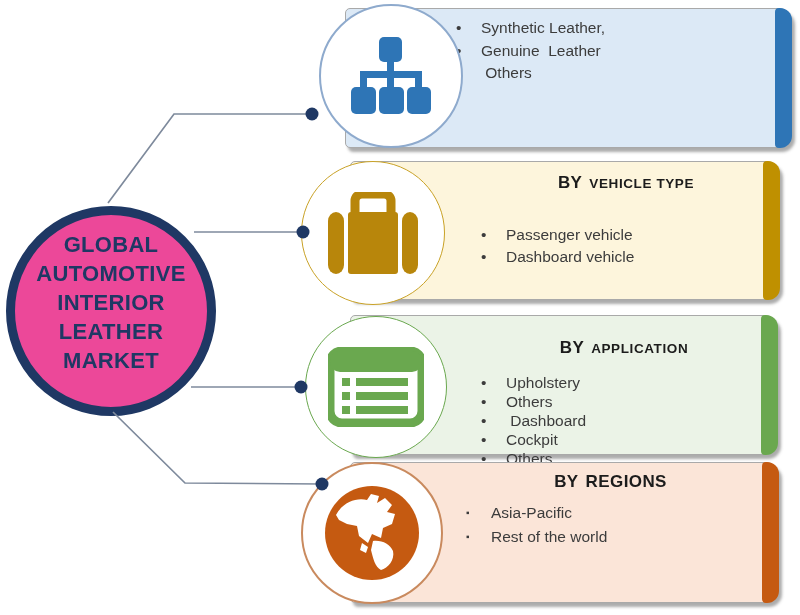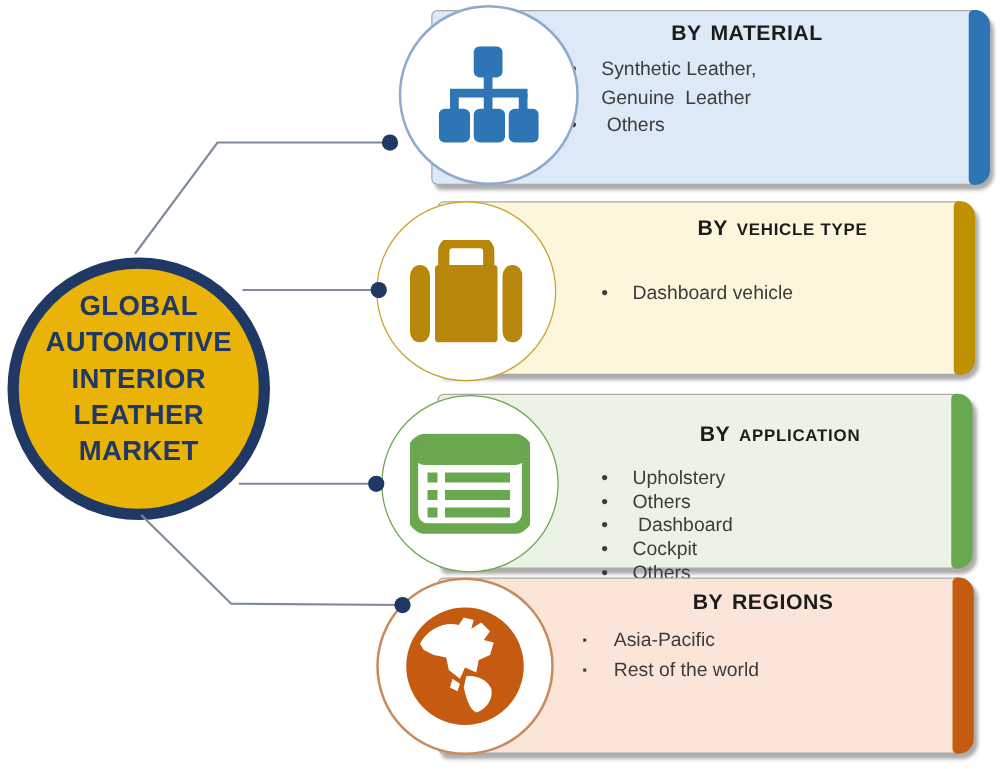--- a/index.html
+++ b/index.html
@@ -70,33 +70,30 @@
     <g>
       <polyline class="conn-line" points="191,387 301,387" stroke="#7e8a9c"></polyline>
       <circle class="conn-dot" cx="301" cy="387" r="6.5" fill="#1f3864"></circle>
     </g>
     <g>
       <polyline class="conn-line" points="113,412 185,483 322,484" stroke="#7e8a9c"></polyline>
       <circle class="conn-dot" cx="322" cy="484" r="6.5" fill="#1f3864"></circle>
     </g>
   </svg>
 
-  <div class="center-circle" style="background: #eab308; border-color: rgb(31, 56, 100); color: rgb(31, 56, 100);">
+  <div class="center-circle" style="background: #ec4899; border-color: rgb(31, 56, 100); color: rgb(31, 56, 100);">
     <div class="line">GLOBAL</div>
     <div class="line">AUTOMOTIVE</div>
     <div class="line">INTERIOR</div>
     <div class="line">LEATHER</div>
     <div class="line">MARKET</div>
   </div>
 
   <section class="panel p1" style="--bg: #dce9f6; --bar: #2e75b6; --icon: #2e75b6; --circle-border: #8eaacd;">
     <div class="accent-bar"></div>
-    <div class="hdr">
-      <span class="by">BY</span><span class="rest">MATERIAL</span>
-    </div>
     <ul class="items">
       <li><span class="blt">•</span><span class="txt">Synthetic Leather,</span></li>
       <li><span class="blt">•</span><span class="txt">Genuine  Leather</span></li>
       <li><span class="blt">•</span><span class="txt"> Others</span></li>
     </ul>
   </section>
   <div class="icon-circle c1" style="--bg: #dce9f6; --bar: #2e75b6; --icon: #2e75b6; --circle-border: #8eaacd;">
     <svg width="80" height="78" viewBox="0 0 80 78" fill="currentColor">
       <rect x="28" y="0" width="23" height="25" rx="5"></rect>
       <rect x="36" y="22" width="7" height="16"></rect>
@@ -109,20 +106,21 @@
       <rect x="56" y="50" width="24" height="27" rx="5"></rect>
     </svg>
   </div>
 
   <section class="panel p2" style="--bg: #fdf5dc; --bar: #bf9000; --icon: #b8860b; --circle-border: #c9a227;">
     <div class="accent-bar"></div>
     <div class="hdr">
       <span class="by">BY</span><span class="rest">VEHICLE TYPE</span>
     </div>
     <ul class="items">
+      <li><span class="blt">•</span><span class="txt">Passenger vehicle</span></li>
       <li><span class="blt">•</span><span class="txt">Dashboard vehicle</span></li>
     </ul>
   </section>
   <div class="icon-circle c2" style="--bg: #fdf5dc; --bar: #bf9000; --icon: #b8860b; --circle-border: #c9a227;">
     <svg width="90" height="82" viewBox="0 0 90 82" fill="currentColor">
       <rect x="27" y="2" width="36" height="26" rx="7" fill="none" stroke="currentColor" stroke-width="9"></rect>
       <rect x="0" y="20" width="16" height="62" rx="9"></rect>
       <rect x="20" y="20" width="50" height="62" rx="3"></rect>
       <rect x="74" y="20" width="16" height="62" rx="9"></rect>
     </svg>

